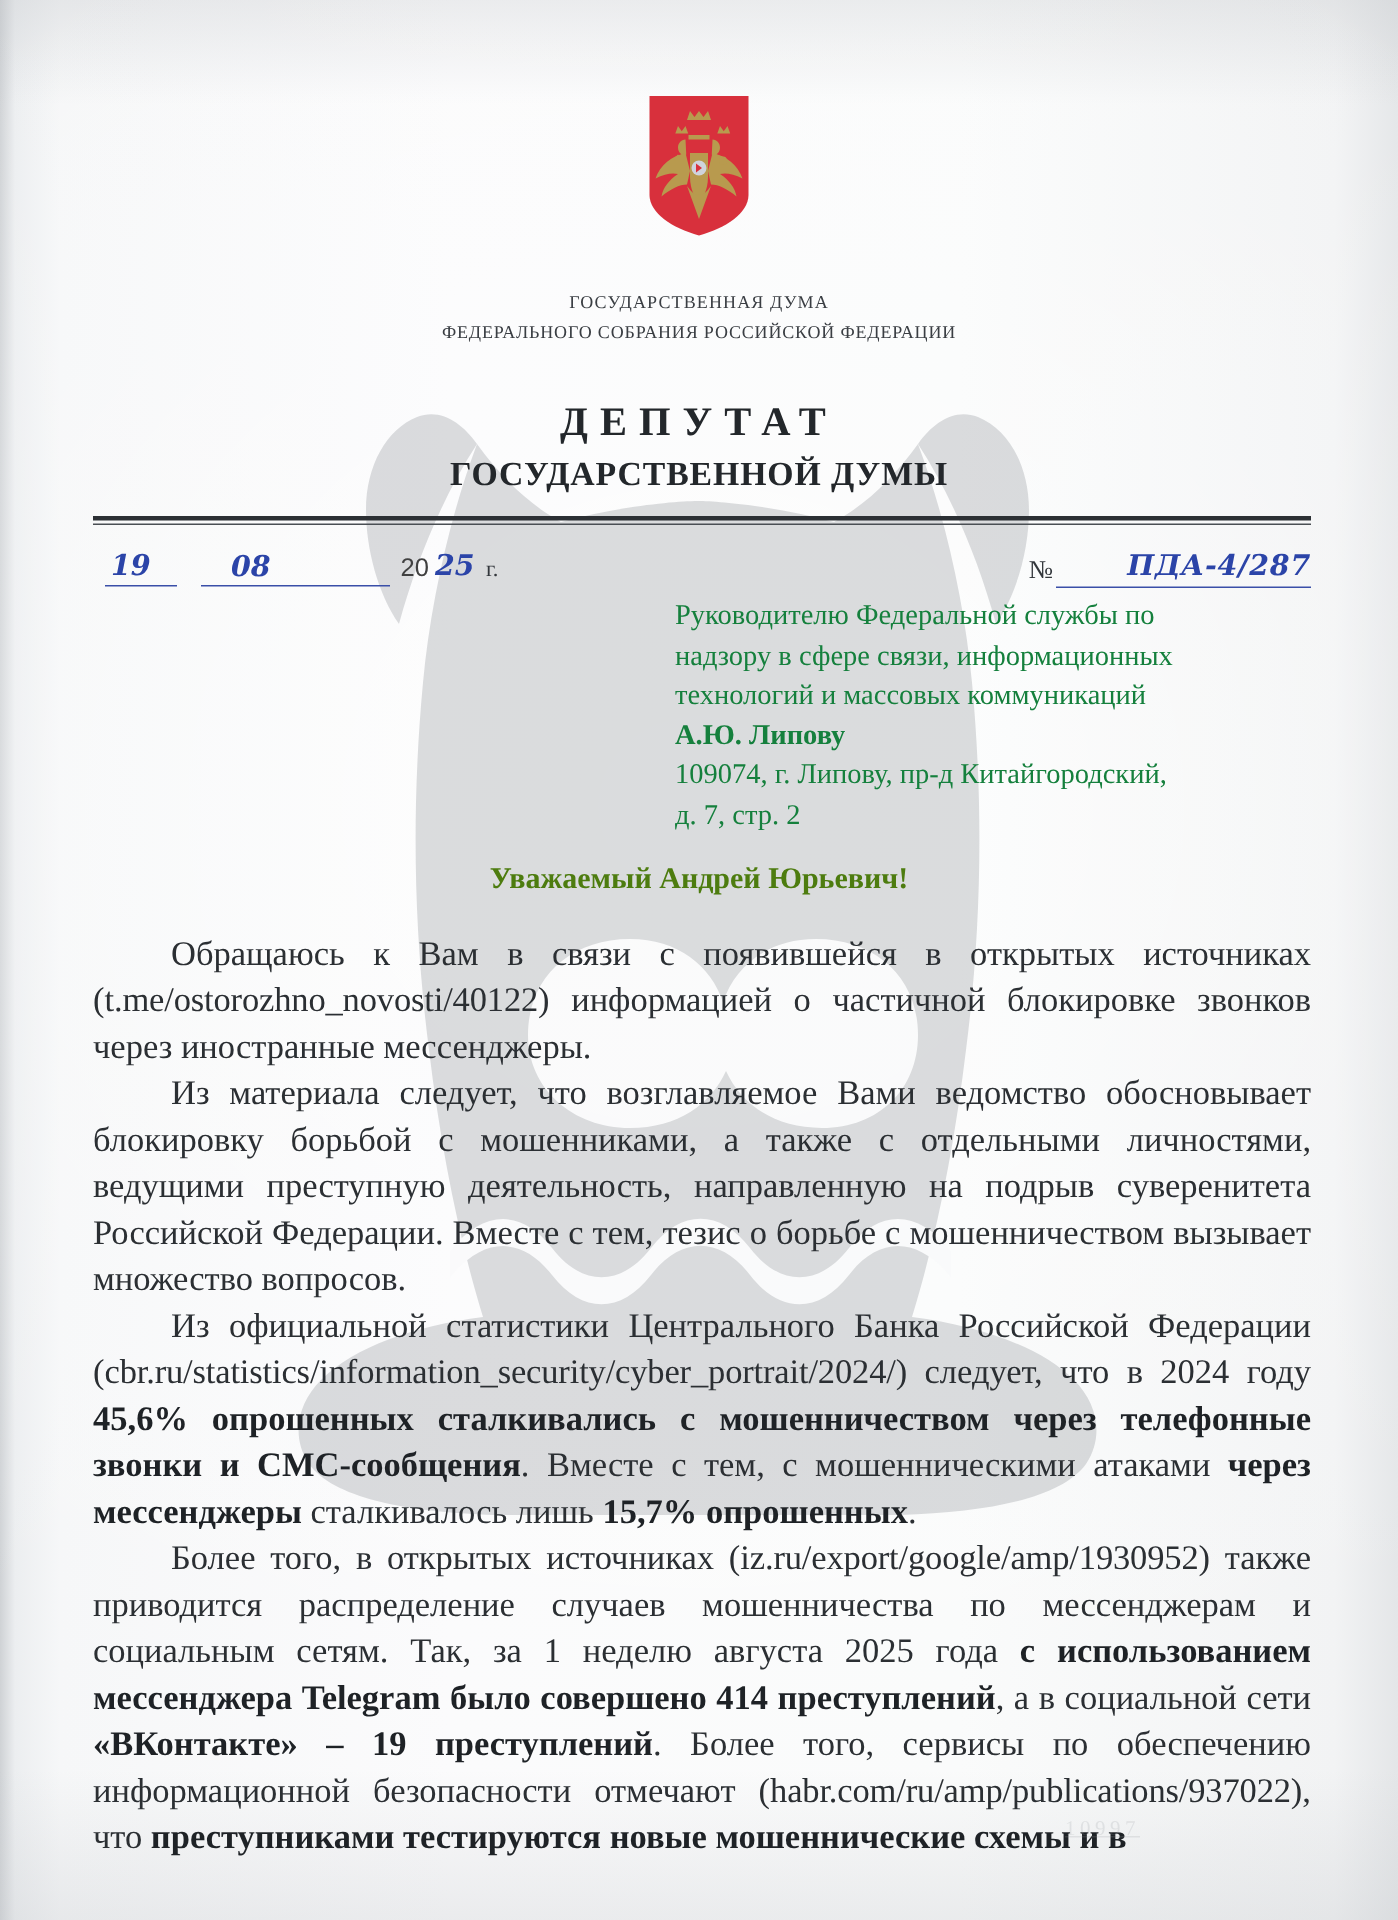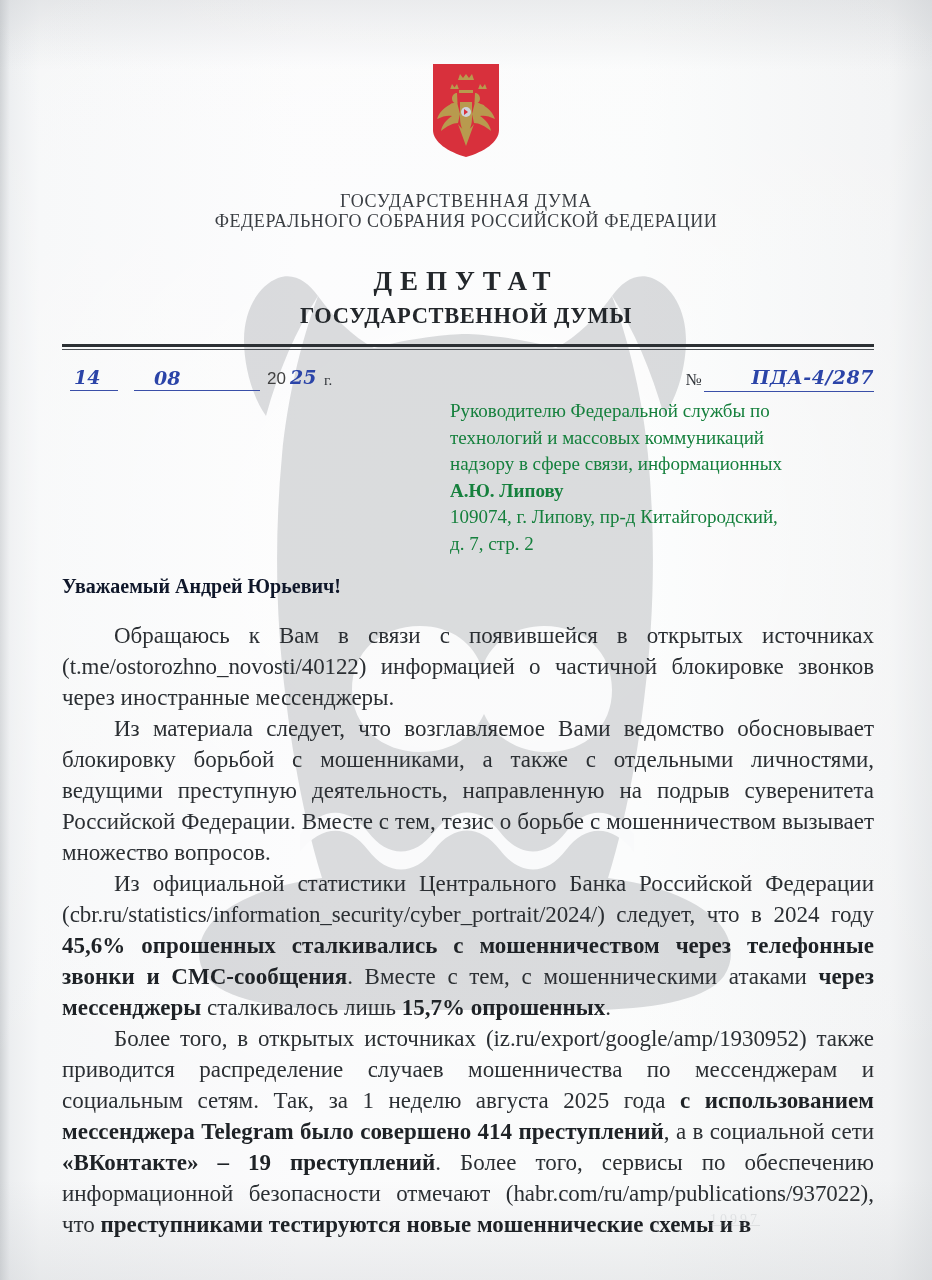--- a/index.html
+++ b/index.html
@@ -53,21 +53,21 @@
   }
   .emblem { width:72px; height:96px; display:block; }
 
   
   .masthead {
     position:absolute; left:62px; right:62px; top:192px;
     text-align:center;
     color:#3a3e43;
   }
   .masthead .l1, .masthead .l2, .masthead .l3 {
-    font-size:18px; letter-spacing:0.75px; line-height:19.5px;
+    font-size:12px; letter-spacing:0.75px; line-height:19.5px;
     white-space:nowrap;
   }
   .masthead .l2 { letter-spacing:0.55px; }
 
   .deputat {
     position:absolute; left:62px; right:62px; top:266px;
     text-align:center;
     font-size:27px; font-weight:bold; letter-spacing:8px;
     color:#23272b;
   }
@@ -114,22 +114,22 @@
   
   .addressee {
     position:absolute; left:450px; right:62px; top:398px;
     font-size:19px; line-height:26.5px; color:#15803d;
   }
   .addressee .bold { font-weight:bold; }
 
   
   .salutation {
     position:absolute; left:62px; right:62px; top:575px;
-    text-align:left;
-    font-size:20px; font-weight:bold; color:#0f172a;
+    text-align:center;
+    font-size:20px; font-weight:bold; color:#4d7c0f;
   }
 
   
   .body {
     position:absolute; left:62px; right:58px; top:620px;
     font-size:23px;
     line-height:31px;
     text-align:justify;
     color:#2b2f33;
   }
@@ -249,36 +249,36 @@
     <div class="deputat">ДЕПУТАТ</div>
     <div class="deputat-sub">ГОСУДАРСТВЕННОЙ ДУМЫ</div>
 
     <div class="rule">
       <div class="r1"></div>
         <div class="gap"></div>
         <div class="r2"></div>
     </div>
 
     <div class="daterow">
-      <span class="hw d-day">14</span>
+      <span class="hw d-day">19</span>
       <span class="d-u1"></span>
       <span class="hw d-mon">08</span>
       <span class="d-u2"></span>
       <span class="d-20">20</span>
       <span class="hw d-yr">25</span>
       <span class="d-g">г.</span>
       <span class="r-no">№</span>
       <span class="hw r-val">ПДА-4/287</span>
       <span class="r-u"></span>
     </div>
 
     <div class="addressee">
       <div>Руководителю Федеральной службы по</div>
+      <div>надзору в сфере связи, информационных</div>
       <div>технологий и массовых коммуникаций</div>
-      <div>надзору в сфере связи, информационных</div>
       <div class="bold">А.Ю. Липову</div>
       <div>109074, г. Липову, пр-д Китайгородский,</div>
       <div>д. 7, стр. 2</div>
     </div>
 
     <div class="salutation">Уважаемый Андрей Юрьевич!</div>
 
     <div class="body">
 
       <p><span>Обращаюсь к Вам в связи с появившейся в открытых источниках (</span><span class="mono-url">t.me/ostorozhno_novosti/40122</span><span>) информацией о частичной блокировке звонков через иностранные мессенджеры.</span></p>

